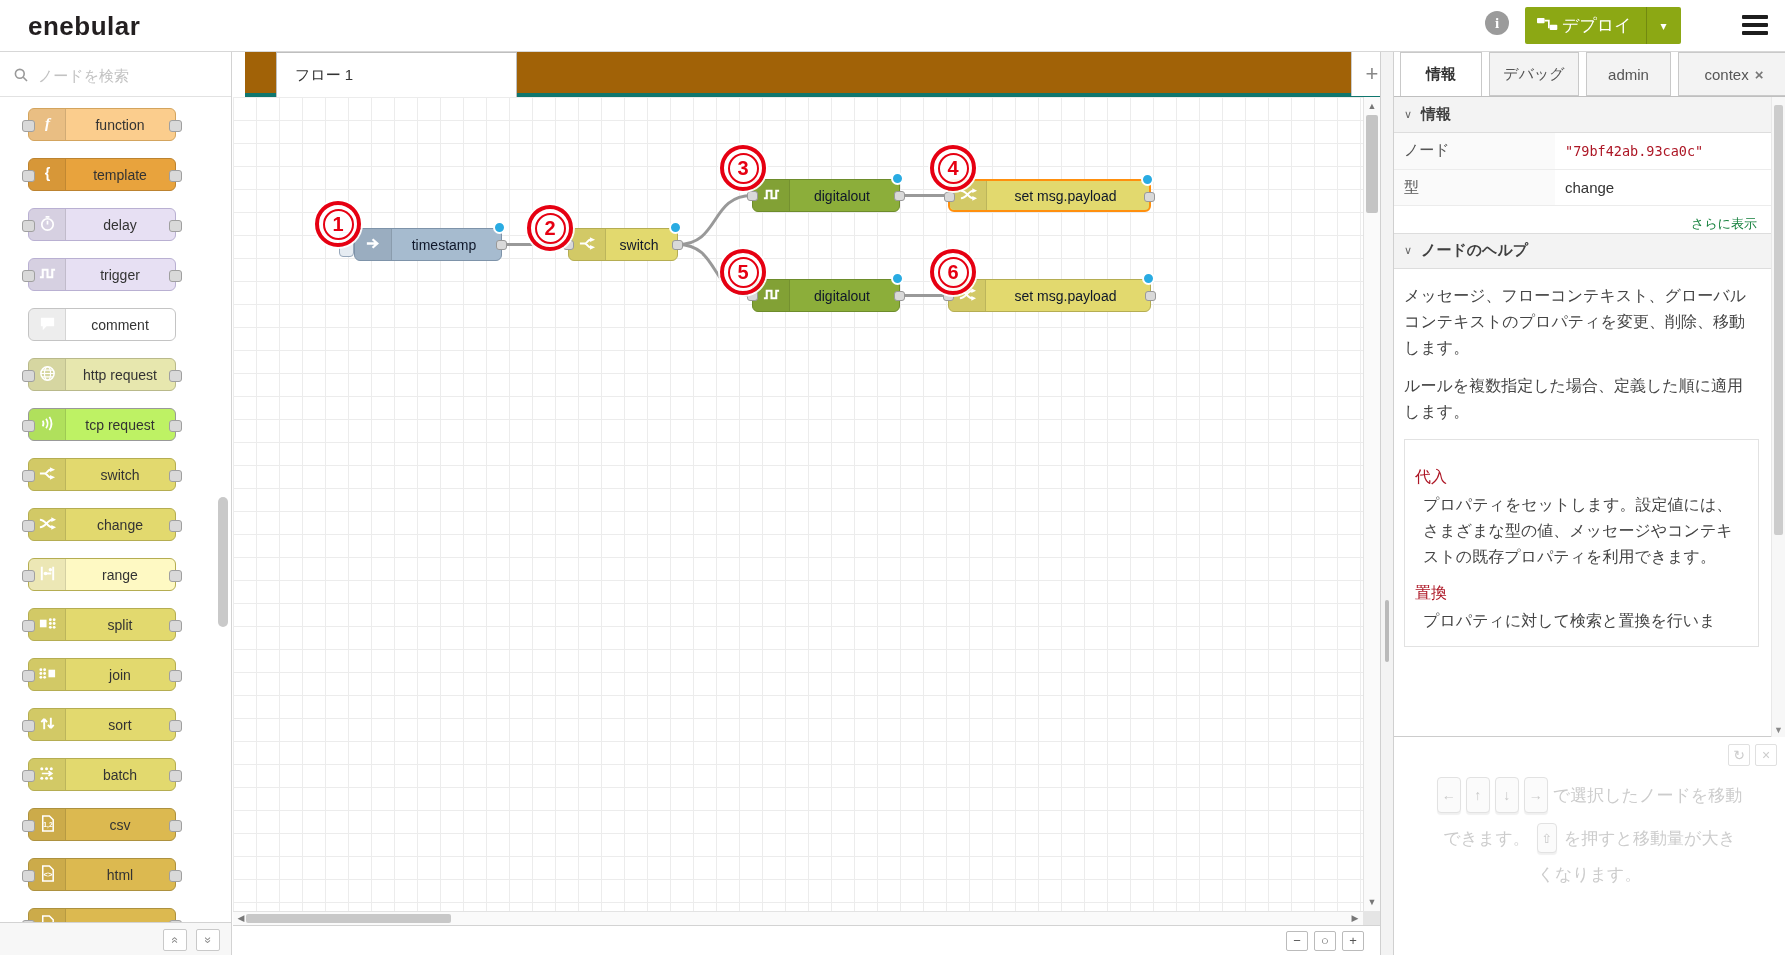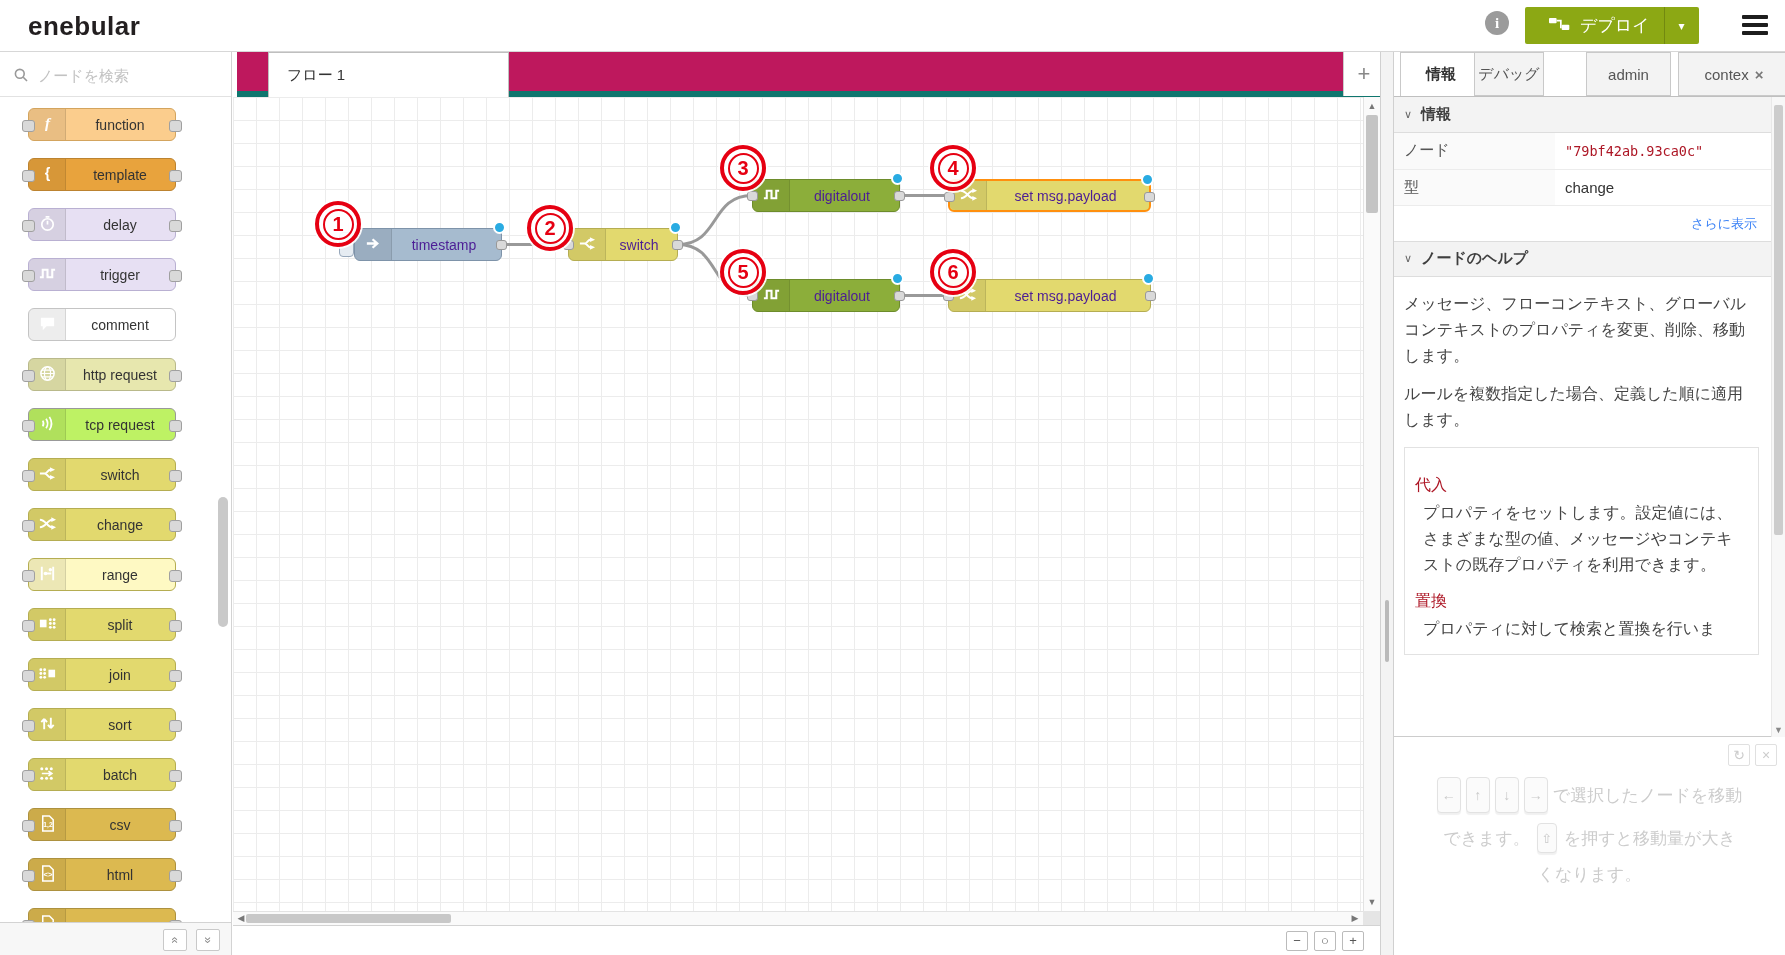--- a/index.html
+++ b/index.html
@@ -8,21 +8,21 @@
 
   
   #header{position:absolute;left:0;top:0;width:1785px;height:52px;background:#fff;
           border-bottom:1px solid #d7d7d7;box-sizing:border-box;z-index:20}
   #logo{position:absolute;left:28px;top:11px;font-size:26px;font-weight:bold;color:#231f20;letter-spacing:.5px}
   #info-icon{position:absolute;left:1485px;top:11px;width:24px;height:24px;border-radius:50%;
              background:#9b9b9b;color:#fff;font-weight:bold;font-size:15px;text-align:center;line-height:24px;
              font-family:"Liberation Serif",serif;cursor:pointer}
   #deploy-btn{position:absolute;left:1525px;top:7px;height:37px;background:#8CA814;color:#fff;
               display:flex;align-items:center;cursor:pointer;border-radius:2px}
-  #deploy-main{display:flex;align-items:center;padding:0 14px 0 24px;gap:9px;height:100%}
+  #deploy-main{display:flex;align-items:center;padding:0 14px 0 12px;gap:3px;height:100%}
   #deploy-label{font-size:17px}
   #deploy-caret{width:34px;height:100%;display:flex;align-items:center;justify-content:center;
                 border-left:1px solid rgba(0,0,0,.18);font-size:12px}
   #hamburger{position:absolute;left:1742px;top:15px;width:26px;height:22px;cursor:pointer}
   #hamburger div{height:4px;background:#1d1d1d;border-radius:1px;margin-bottom:4px}
 
   
   #palette{position:absolute;left:0;top:52px;width:232px;height:903px;background:#fff;
            border-right:1px solid #d3d3d3;box-sizing:border-box}
   #palette-search{position:absolute;left:0;top:0;width:231px;height:45px;border-bottom:1px solid #e2e2e2;box-sizing:border-box}
@@ -44,40 +44,40 @@
   #palette-scroll .thumb{position:absolute;left:0;top:400px;width:10px;height:130px;background:#c9c9c9;border-radius:5px}
   #palette-footer{position:absolute;left:0;bottom:0;width:231px;height:33px;background:#f7f7f7;
                   border-top:1px solid #d3d3d3;box-sizing:border-box}
   .pf-btn{position:absolute;top:6px;width:22px;height:20px;background:#fff;border:1px solid #c9c9c9;border-radius:2px;
           color:#888;display:flex;align-items:center;justify-content:center;font-size:12px;cursor:pointer}
   .rot-up{transform:rotate(90deg)}
   .rot-down{transform:rotate(90deg)}
 
   
   #canvas-area{position:absolute;left:233px;top:52px;width:1147px;height:903px}
-  #tabbar{position:absolute;left:4px;top:0;width:1147px;height:45px;background:#be185d;
-          border-bottom:6px solid #0f766e;box-sizing:border-box}
+  #tabbar{position:absolute;left:12px;top:0;width:1147px;height:45px;background:#a16207;
+          border-bottom:4px solid #0f766e;box-sizing:border-box}
   #flow-tab{position:absolute;left:31px;top:0;width:241px;height:45px;background:#fff;border:1px solid #bfbfbf;
             border-bottom:none;box-sizing:border-box;display:flex;align-items:center;padding-left:18px;
             font-size:15px;color:#333;z-index:2;cursor:pointer}
   #add-tab{position:absolute;right:0;top:0;width:40px;height:44px;border-left:1px solid #ccc;display:flex;
            align-items:center;justify-content:center;font-size:22px;color:#888;background:#fff;cursor:pointer}
   #canvas{position:absolute;left:0;top:45px;width:1130px;height:814px;overflow:hidden;background-color:#fff;
           background-image:linear-gradient(#ececec 1px,transparent 1px),
                            linear-gradient(90deg,#ececec 1px,transparent 1px);
           background-size:23px 23px}
   #wires{position:absolute;left:0;top:0;z-index:1}
   #wires path{stroke:#999;stroke-width:3;fill:none;cursor:pointer}
   .flow-node{position:absolute;height:33px;border:1px solid;border-radius:6px;box-sizing:border-box;cursor:move;z-index:2}
   .flow-node.selected{border:2px solid #ff8f0e}
   .fn-icon{position:absolute;left:0;top:0;bottom:0;width:36px;background:rgba(0,0,0,.07);
            border-right:1px solid rgba(0,0,0,.10);border-radius:5px 0 0 5px;
            display:flex;align-items:center;justify-content:center}
   .fn-label{position:absolute;left:36px;right:4px;top:0;bottom:0;display:flex;align-items:center;
-            justify-content:center;font-size:14px;color:#4c1d95;white-space:nowrap}
+            justify-content:center;font-size:14px;color:#0f172a;white-space:nowrap}
   .fn-port{position:absolute;width:11px;height:10px;top:11px;background:#d9d9d9;border:1px solid #999;
            border-radius:3px;box-sizing:border-box;z-index:3}
   .fn-port.in{left:-6px}.fn-port.out{right:-6px}
   .fn-dot{position:absolute;right:-5px;top:-8px;width:9px;height:9px;border-radius:50%;background:#29abe2;
           border:2px solid #fff;z-index:4}
   .inject-btn{position:absolute;left:-16px;top:3px;width:15px;height:25px;background:#e6ecf2;
               border:1px solid #97a8bb;border-radius:4px;box-sizing:border-box;cursor:pointer}
   .anno{position:absolute;width:46px;height:46px;box-sizing:border-box;border:4px solid #e60012;border-radius:50%;
         background:rgba(255,255,255,.92);box-shadow:0 0 0 2px rgba(255,255,255,.92);
         display:flex;align-items:center;justify-content:center;z-index:6}
@@ -121,21 +121,21 @@
                   display:flex;align-items:center;padding-left:10px;box-sizing:border-box;cursor:pointer}
   .section-header.first{border-top:none}
   .chev{color:#666;font-size:11px;margin-right:9px}
   .stitle{font-weight:bold;font-size:15px;color:#3f3f3f}
   #info-table{width:100%;border-collapse:collapse}
   #info-table tr{height:36px;border-bottom:1px solid #ececec}
   #info-table th{width:150px;background:#fafafa;font-weight:normal;color:#555;text-align:left;
                  padding-left:10px;font-size:15px}
   #info-table td{font-size:15px;color:#333;padding-left:10px}
   #info-table td.mono{font-family:"DejaVu Sans Mono","Liberation Mono",monospace;color:#ad1625;font-size:13.5px}
-  #show-more{text-align:right;padding:9px 14px 8px 0;font-size:13px;color:#3b82f6;cursor:pointer}
+  #show-more{text-align:right;padding:9px 14px 0 0;font-size:13px;color:#15803d;cursor:pointer}
   #help-body{padding:2px 12px 0 10px;font-size:16px;line-height:26px;color:#444}
   #help-body p{margin:12px 0}
   #details-toggle{margin-top:16px;font-size:16px;color:#333;cursor:pointer}
   #help-subtitle{margin-top:10px;font-size:16px;color:#333}
   #help-dl{border:1px solid #e2e2e2;margin-top:14px;padding:8px 10px 12px;background:#fff}
   #help-dl .dt{color:#ad1625;font-size:16px;margin-top:10px}
   #help-dl .dt:first-child{margin-top:16px}
   #help-dl .dd{margin:2px 0 0 8px}
   #bottom-zone{position:absolute;left:0;top:685px;width:391px;height:218px}
   #bz-toolbar{position:absolute;top:7px;right:8px;display:flex;gap:5px}
@@ -528,21 +528,21 @@
 
   <div id="separator">
     <div id="separator-grip"></div>
   </div>
 
   <div id="sidebar">
     <div id="sidebar-tabs">
       <div class="side-tab active" style="left:6px;width:82px">
         <span>情報</span>
       </div>
-      <div class="side-tab" style="left:80px;width:70px">
+      <div class="side-tab" style="left:95px;width:90px">
         <span>デバッグ</span>
       </div>
       <div class="side-tab" style="left:192px;width:85px">
         <span>admin</span>
       </div>
       <div class="side-tab" style="left:284px;width:112px">
         <span>contex</span>
         <span class="tab-close">×</span>
       </div>
     </div>

